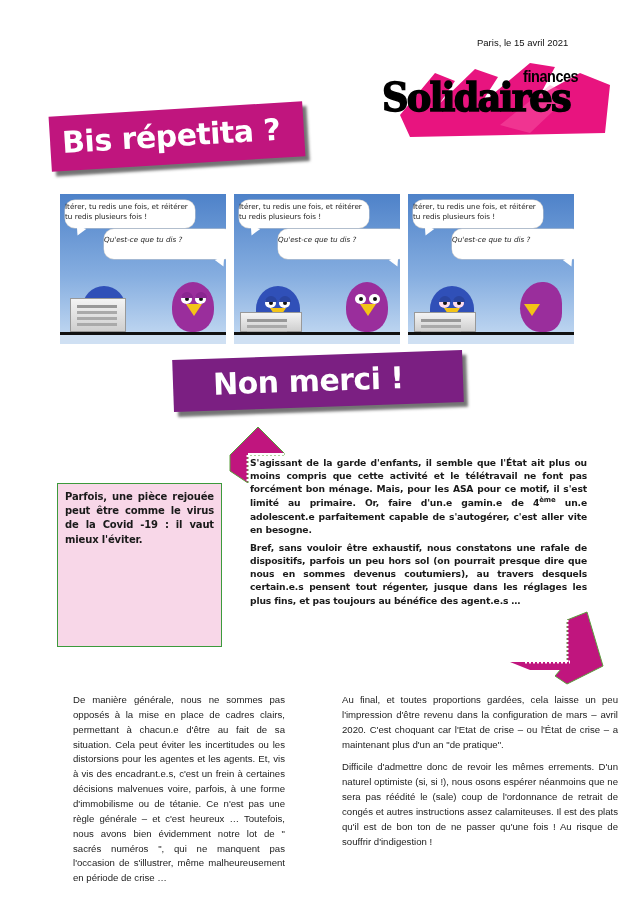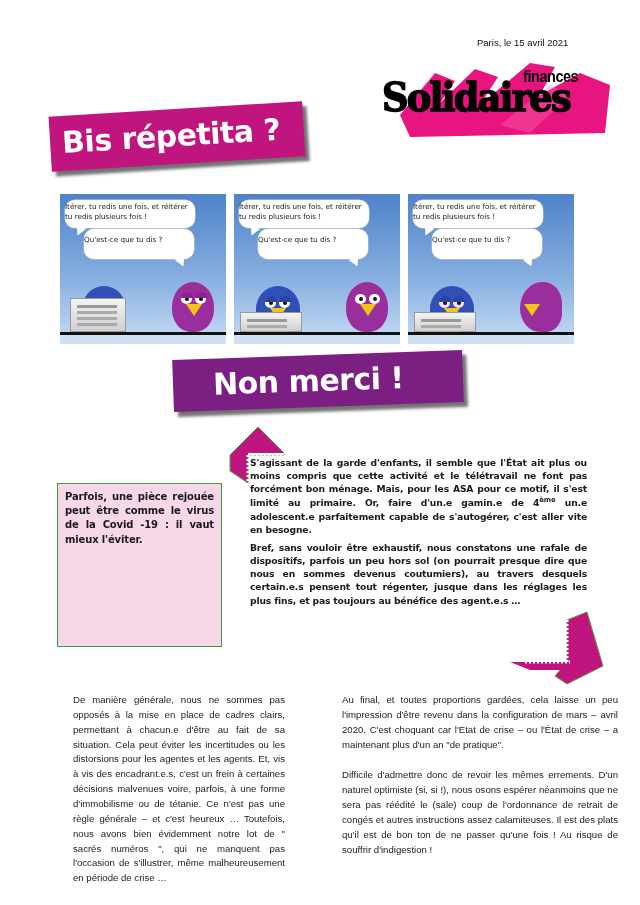--- a/index.html
+++ b/index.html
@@ -17,21 +17,21 @@
   
   .banner { position: absolute; color: #fff; font-family: "DejaVu Sans", sans-serif; font-weight: bold; white-space: nowrap; box-shadow: 4px 5px 3px rgba(0,0,0,0.55); }
   .banner-bis { left: 50px; top: 109px; width: 254px; height: 55px; background: #c0157e; transform: rotate(-3.5deg); font-size: 30px; padding: 9px 0 0 12px; letter-spacing: -0.5px; }
   .banner-non { left: 173px; top: 355px; width: 290px; height: 52px; background: #7b1f82; transform: rotate(-2deg); font-size: 30px; padding: 8px 0 0 40px; letter-spacing: -0.5px; }
 
   
   .strip { position: absolute; left: 60px; top: 194px; width: 515px; height: 155px; display: flex; gap: 8px; }
   .panel { position: relative; width: 166px; height: 150px; background: linear-gradient(#4e82c9 0%, #86aee0 55%, #c7dcf3 100%); overflow: hidden; }
   .bubble { position: absolute; background: #fff; border-radius: 10px; font-family: "DejaVu Sans", sans-serif; font-size: 7.2px; color: #222; text-align: left; line-height: 1.45; box-shadow: 0 0 0 0.5px #ccc; }
   .bubble1 { left: 5px; top: 6px; width: 130px; height: 28px; padding-top: 2px; }
-  .bubble2 { left: 24px; top: 35px; width: 110px; height: 30px; padding-top: 6px; }
+  .bubble2 { left: 44px; top: 35px; width: 130px; height: 30px; padding-top: 6px; font-style: italic; }
   .bubble1::after { content: ""; position: absolute; left: 10px; bottom: -8px; border-left: 4px solid transparent; border-right: 6px solid transparent; border-top: 9px solid #fff; transform: rotate(20deg); }
   .bubble2::after { content: ""; position: absolute; right: 8px; bottom: -8px; border-left: 6px solid transparent; border-right: 4px solid transparent; border-top: 9px solid #fff; transform: rotate(-20deg); }
   .wire { position: absolute; left: 0; right: 0; top: 138px; height: 3px; background: #111; }
   .panel-bottom { position: absolute; left: 0; right: 0; top: 141px; height: 10px; background: #cfe0f3; }
   .bird { position: absolute; border-radius: 50% 50% 45% 45%; }
   .bird-blue { left: 22px; top: 92px; width: 44px; height: 46px; background: #3050b8; }
   .bird-purple { left: 112px; top: 88px; width: 42px; height: 50px; background: #9a2e9c; }
   .eye { position: absolute; width: 11px; height: 10px; background: #fff; border-radius: 50%; top: 12px; }
   .eye::after { content: ""; position: absolute; left: 4px; top: 3px; width: 4px; height: 4px; background: #111; border-radius: 50%; }
   .eye.l { left: 9px; } .eye.r { left: 23px; }
@@ -46,21 +46,21 @@
   .bold-block { position: absolute; left: 250px; top: 456px; width: 337px; font-family: "DejaVu Sans", sans-serif; font-weight: bold; font-size: 9.2px; line-height: 1.43; color: #1a1a1a; text-align: justify; letter-spacing: -0.15px; }
   .bold-block p { margin-bottom: 5px; }
   .bold-block sup { font-size: 7px; vertical-align: 4px; }
 
   
   .pink-box { position: absolute; left: 57px; top: 483px; width: 165px; height: 164px; background: #f8d7e8; border: 1.5px solid #3c9a3c; padding: 6px 7px; font-family: "DejaVu Sans", sans-serif; font-weight: bold; font-size: 10px; line-height: 1.42; color: #1a1a1a; text-align: justify; letter-spacing: -0.15px; }
   .pink-box p { margin-bottom: 5px; }
 
   
   .col { position: absolute; top: 693px; font-family: "Liberation Sans", "DejaVu Sans", sans-serif; font-size: 9.6px; line-height: 1.55; color: #222; text-align: justify; }
-  .col p { margin-bottom: 16px; }
+  .col p { margin-bottom: 8px; }
   .col-left { left: 73px; width: 212px; }
   .col-right { left: 342px; width: 276px; }
 </style>
 </head>
 <body>
 
 <div class="date">Paris, le 15 avril  2021</div>
 
 <div class="logo">
   <svg width="240" height="85" viewBox="0 0 240 85">

